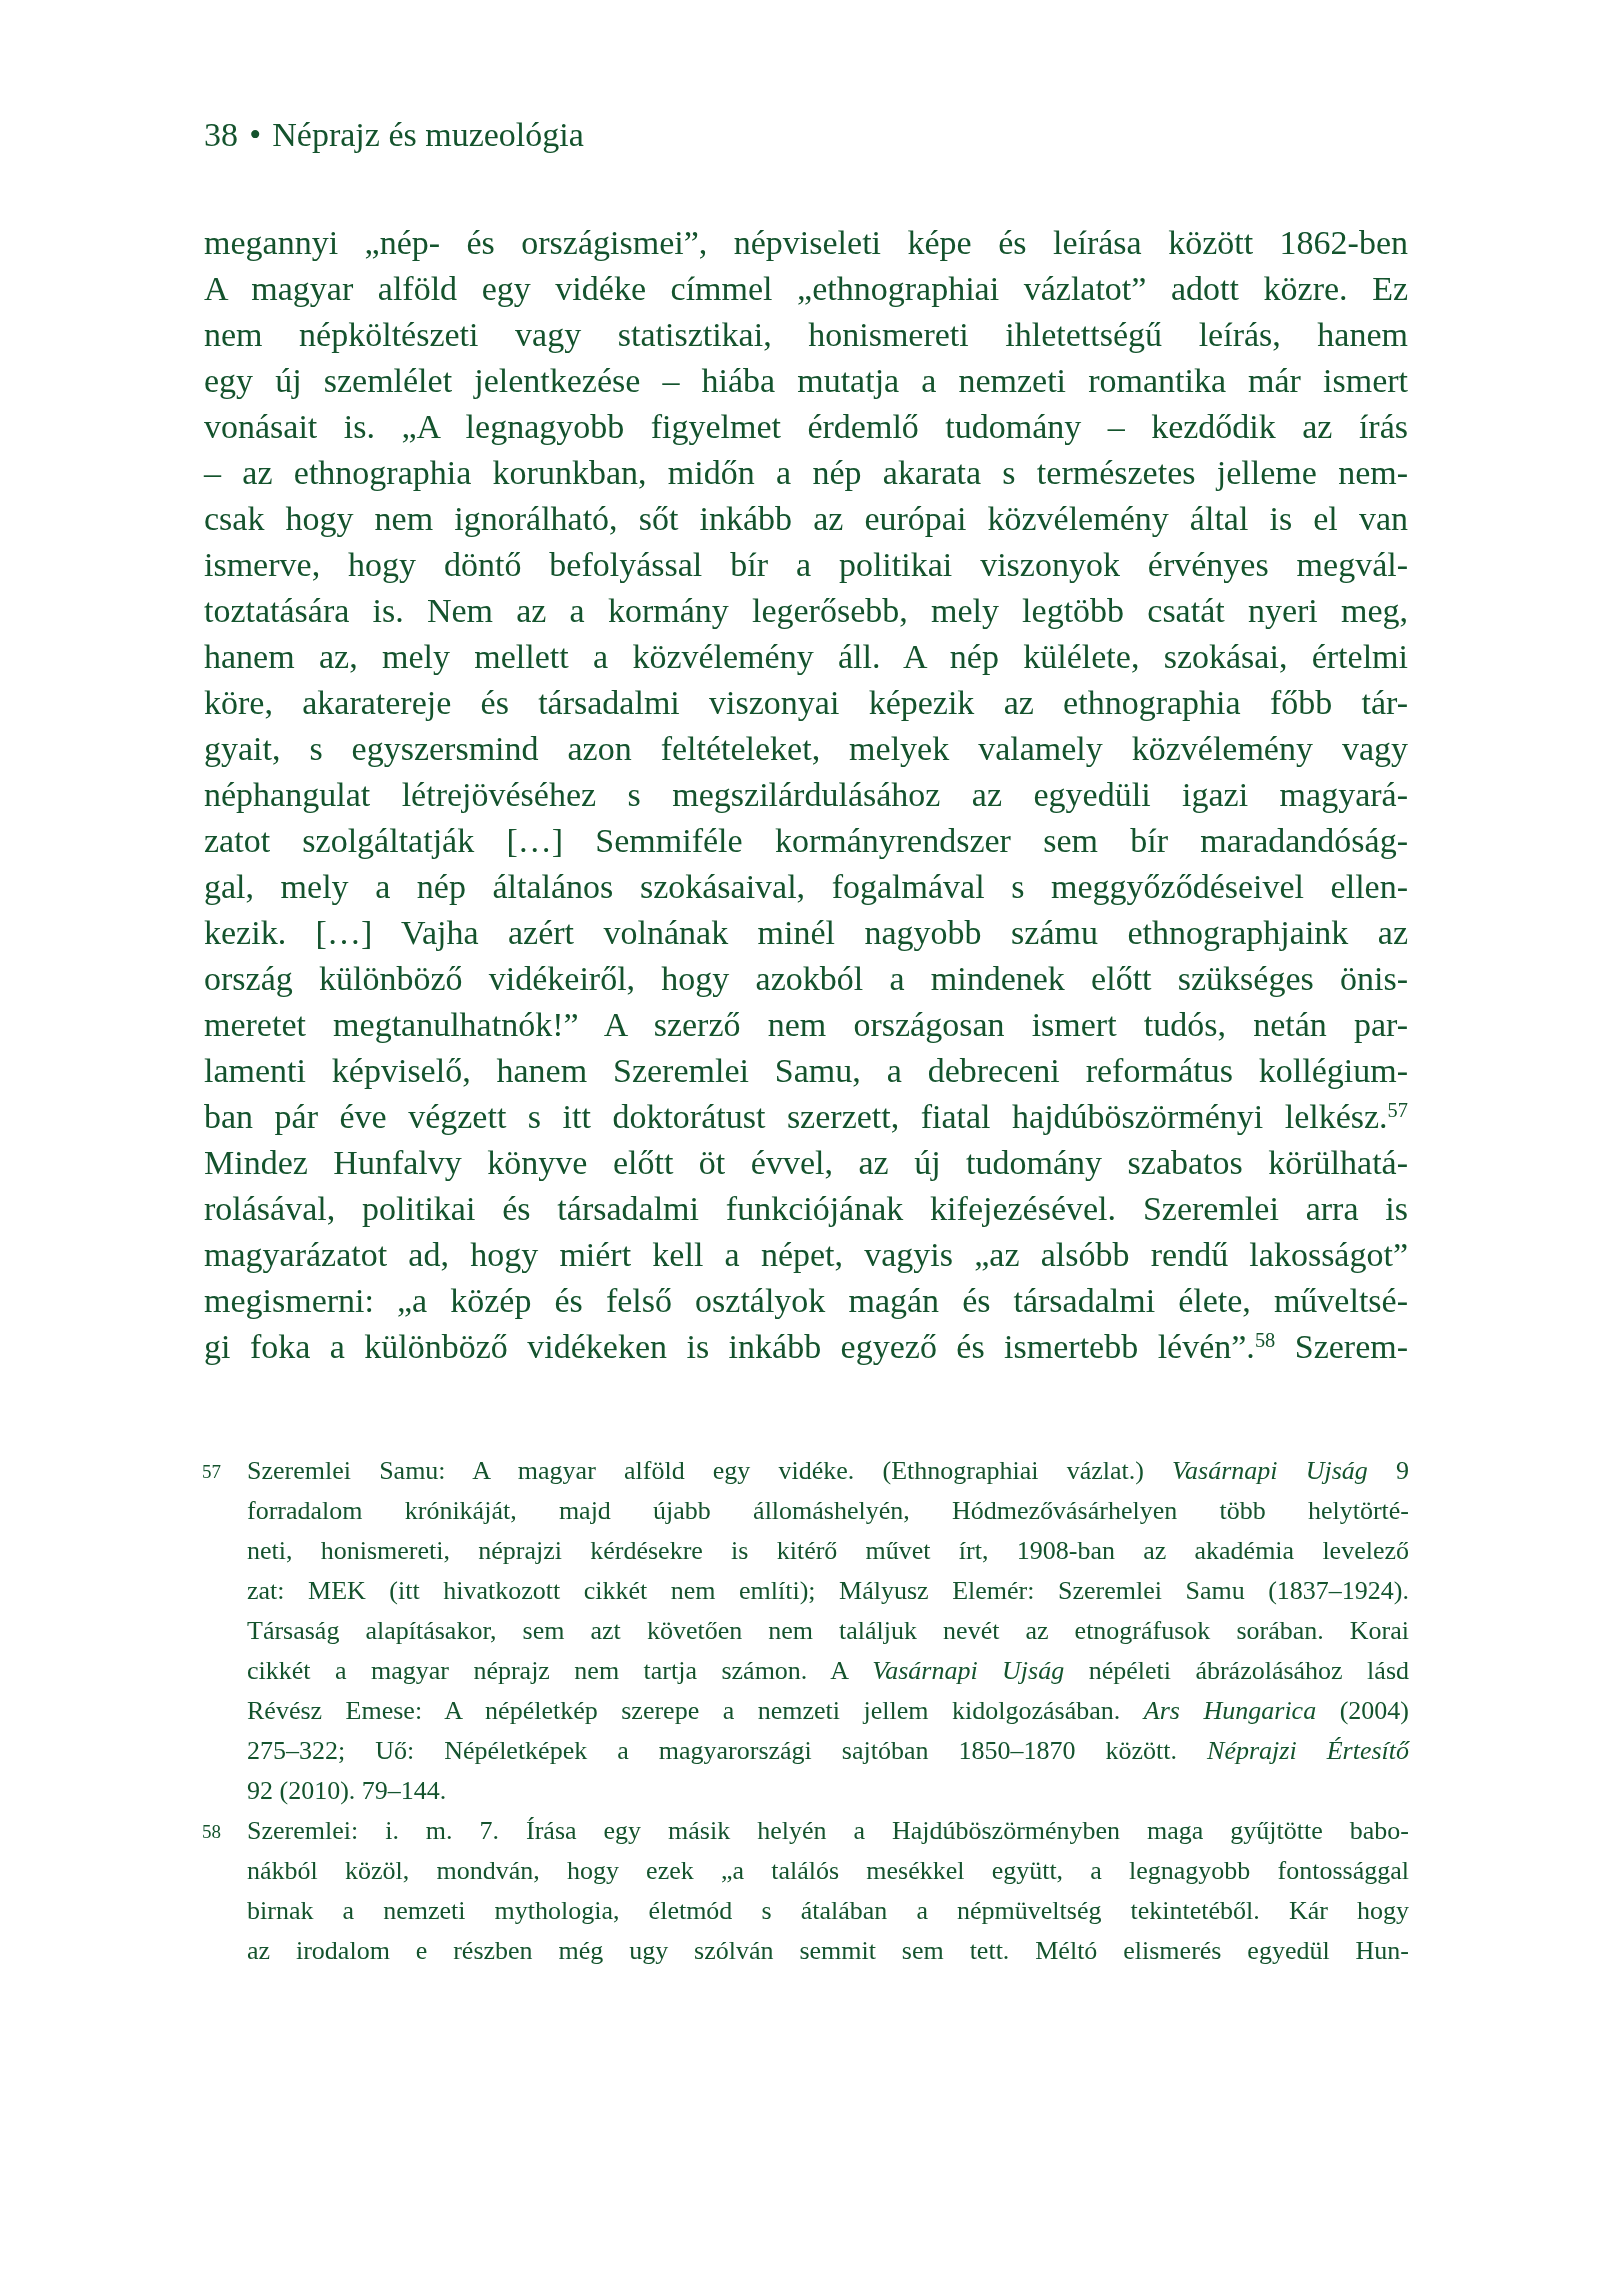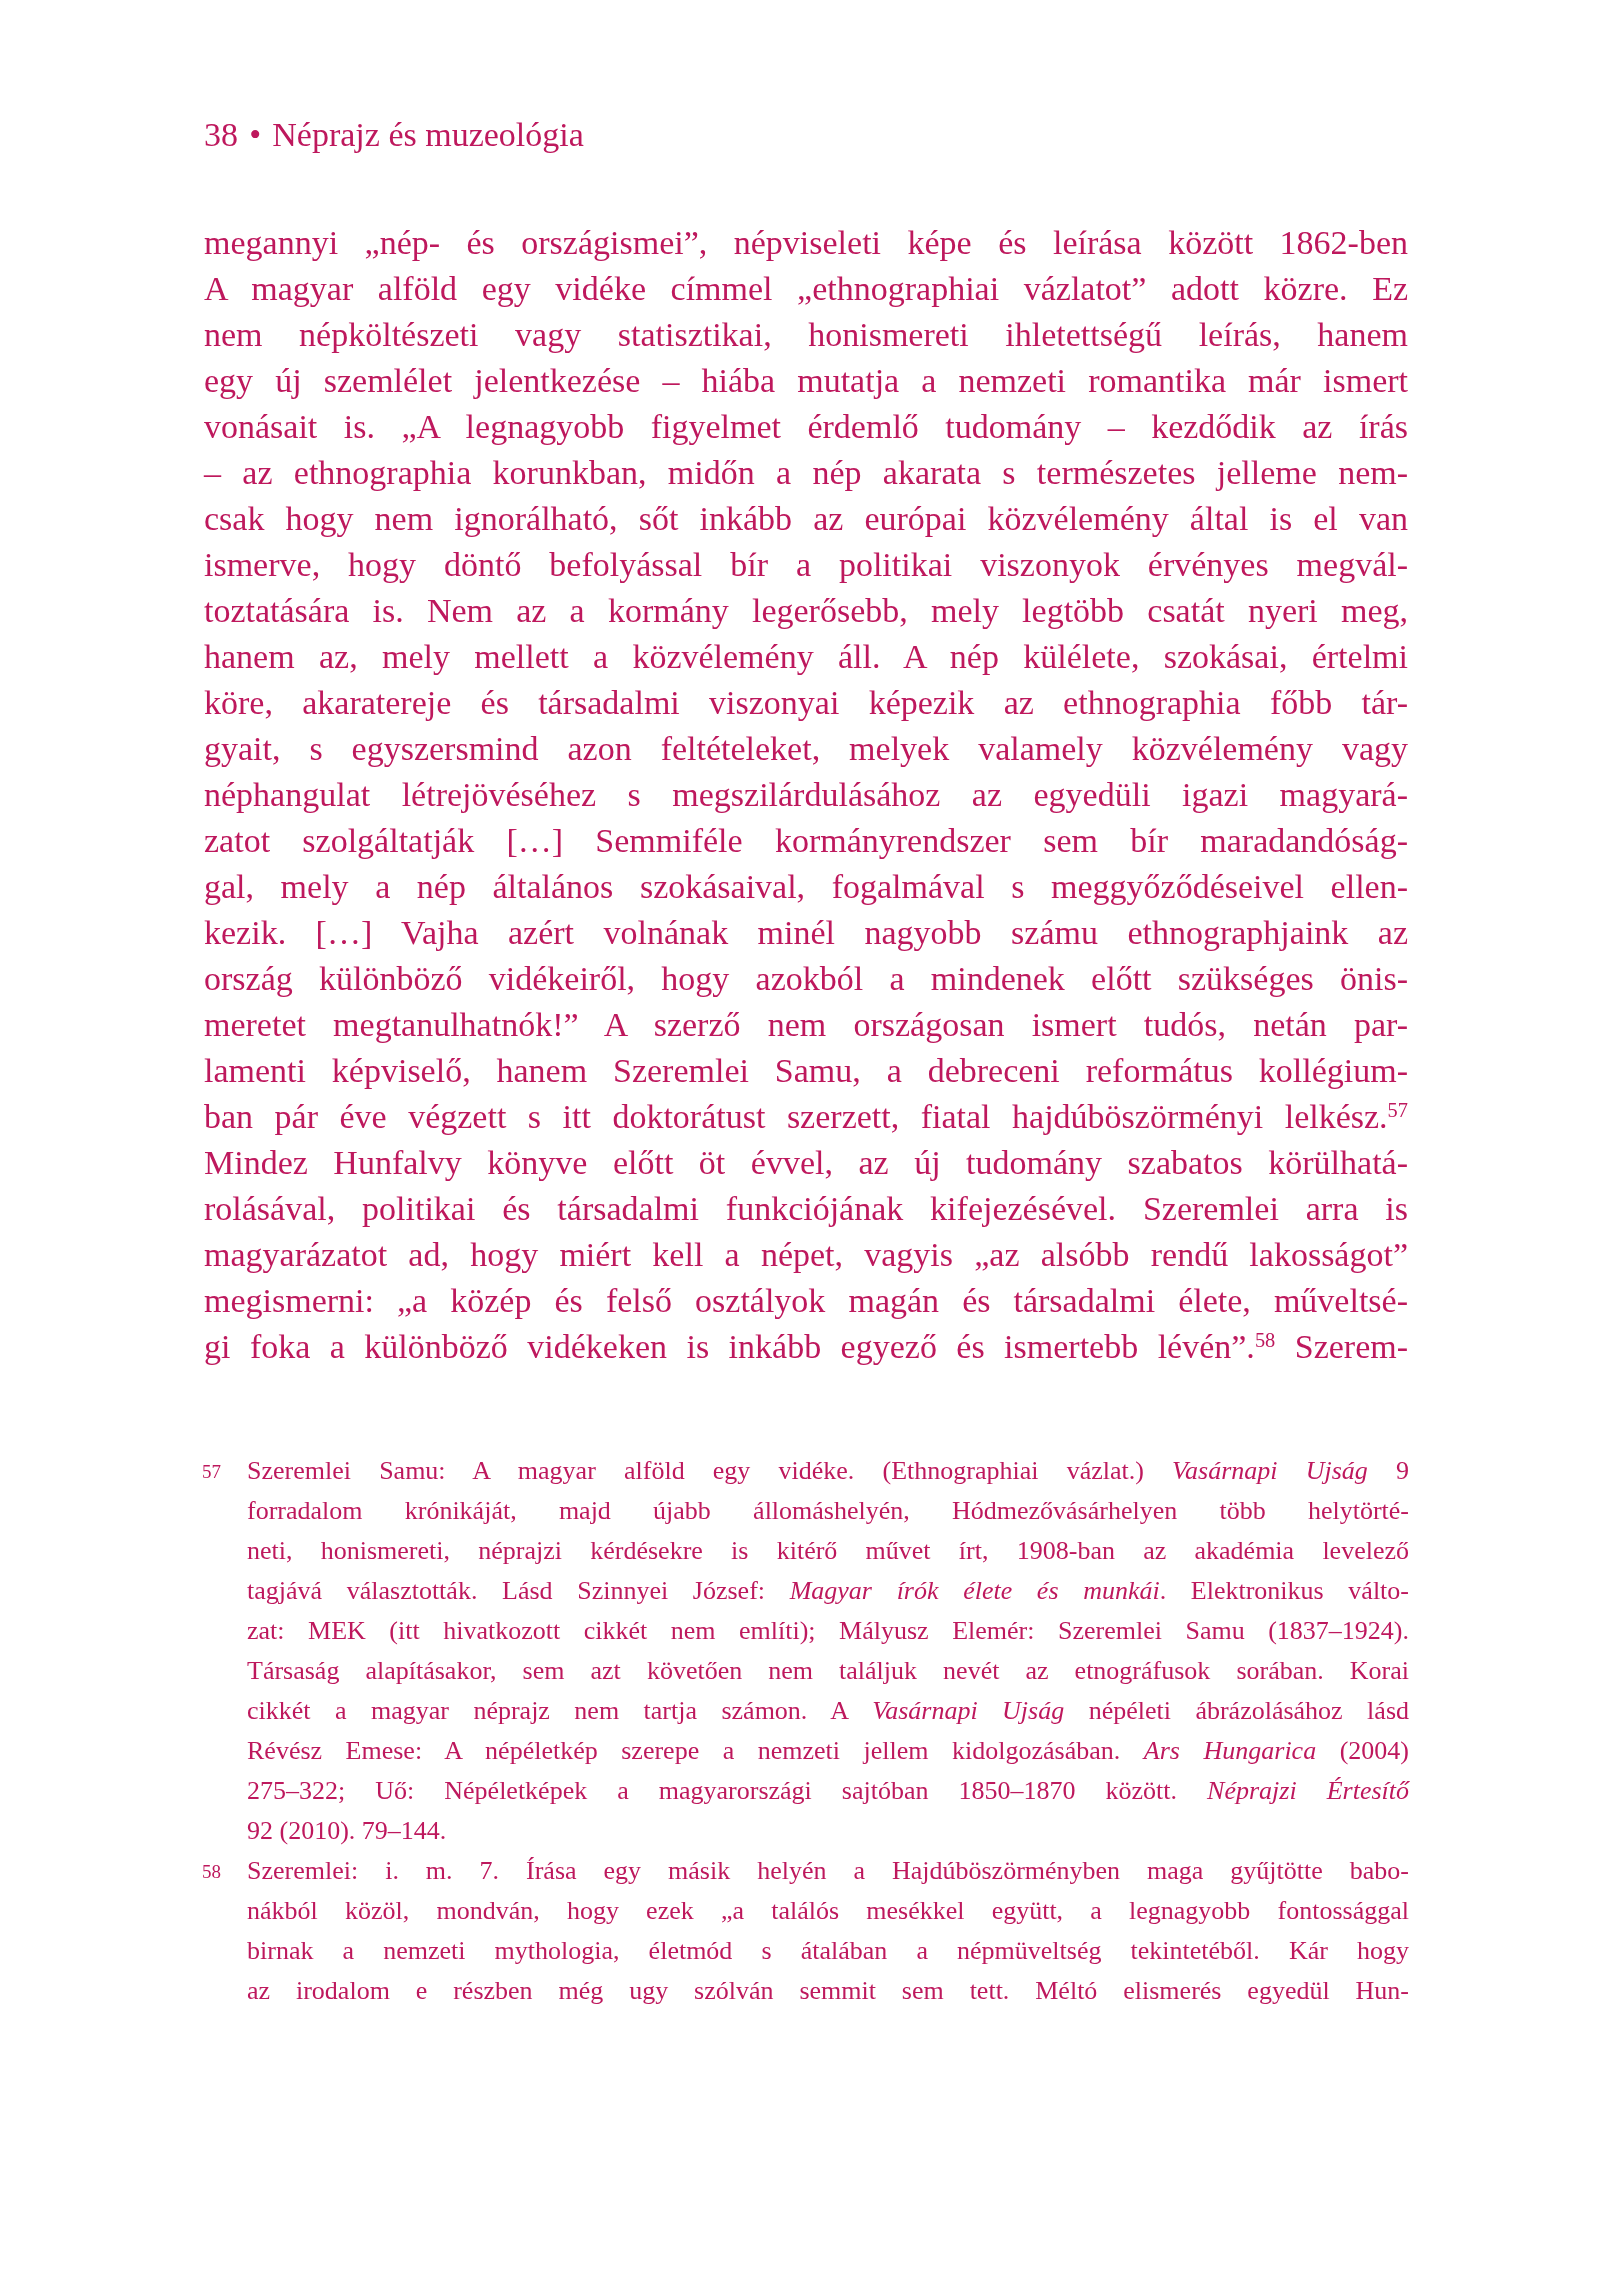--- a/index.html
+++ b/index.html
@@ -4,21 +4,21 @@
 <style>
   html, body { margin: 0; padding: 0; }
   body { background: #e8e8e8; }
   .page {
     position: relative;
     width: 1605px;
     height: 2295px;
     margin: 0 auto;
     background: #ffffff;
     font-family: "Liberation Serif", serif;
-    color: #be185d;
+    color: #14532d;
     overflow: hidden;
   }
   .page-header {
     position: absolute;
     left: 204px;
     top: 112px;
     width: 1204px;
     font-size: 34px;
     line-height: 46px;
     white-space: nowrap;
@@ -105,21 +105,20 @@
       <div class="bline"><span>megismerni: „a közép és felső osztályok magán és társadalmi élete, műveltsé-</span></div>
       <div class="bline"><span>gi foka a különböző vidékeken is inkább egyező és ismertebb lévén”.</span><span class="sup">58</span><span> Szerem-</span></div>
     </main>
 
   <section class="footnotes-block">
       <div class="footnote">
         <span class="fn-marker">57</span>
         <div class="fline"><span>Szeremlei Samu: A magyar alföld egy vidéke. (Ethnographiai vázlat.) </span><span class="it">Vasárnapi Ujság</span><span> 9</span></div>
         <div class="fline"><span>forradalom krónikáját, majd újabb állomáshelyén, Hódmezővásárhelyen több helytörté-</span></div>
         <div class="fline"><span>neti, honismereti, néprajzi kérdésekre is kitérő művet írt, 1908-ban az akadémia levelező</span></div>
-        <div class="fline"><span>tagjává választották. Lásd Szinnyei József: </span><span class="it">Magyar írók élete és munkái</span><span>. Elektronikus válto-</span></div>
         <div class="fline"><span>zat: MEK (itt hivatkozott cikkét nem említi); Mályusz Elemér: Szeremlei Samu (1837–1924).</span></div>
         <div class="fline"><span>Társaság alapításakor, sem azt követően nem találjuk nevét az etnográfusok sorában. Korai</span></div>
         <div class="fline"><span>cikkét a magyar néprajz nem tartja számon. A </span><span class="it">Vasárnapi Ujság</span><span> népéleti ábrázolásához lásd</span></div>
         <div class="fline"><span>Révész Emese: A népéletkép szerepe a nemzeti jellem kidolgozásában. </span><span class="it">Ars Hungarica</span><span> (2004)</span></div>
         <div class="fline"><span>275–322; Uő: Népéletképek a magyarországi sajtóban 1850–1870 között. </span><span class="it">Néprajzi Értesítő</span></div>
         <div class="fline flush-left"><span>92 (2010). 79–144.</span></div>
       </div>
       <div class="footnote">
         <span class="fn-marker">58</span>
         <div class="fline"><span>Szeremlei: i. m. 7. Írása egy másik helyén a Hajdúböszörményben maga gyűjtötte babo-</span></div>

